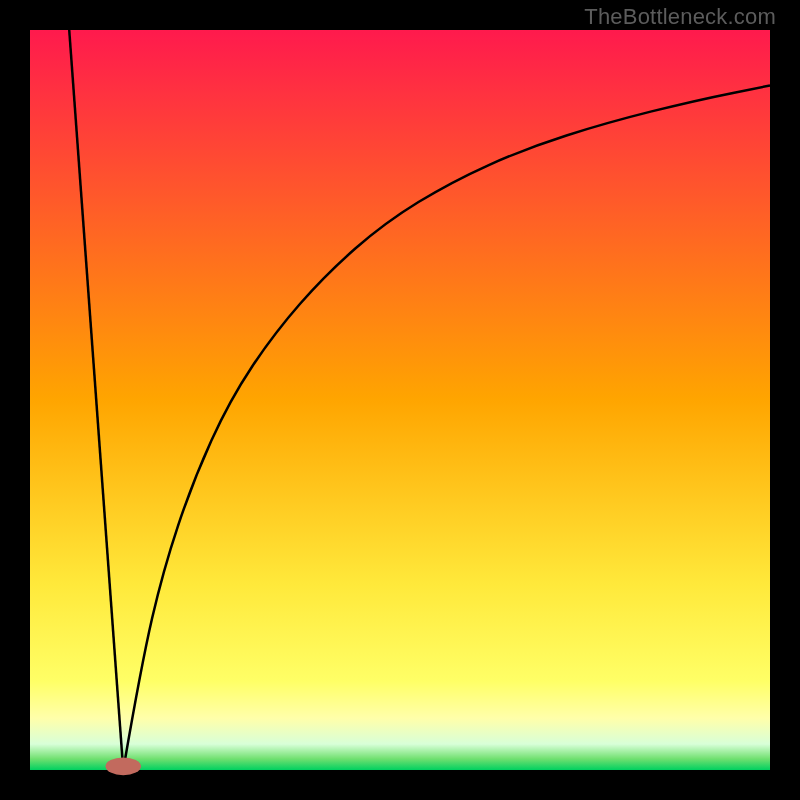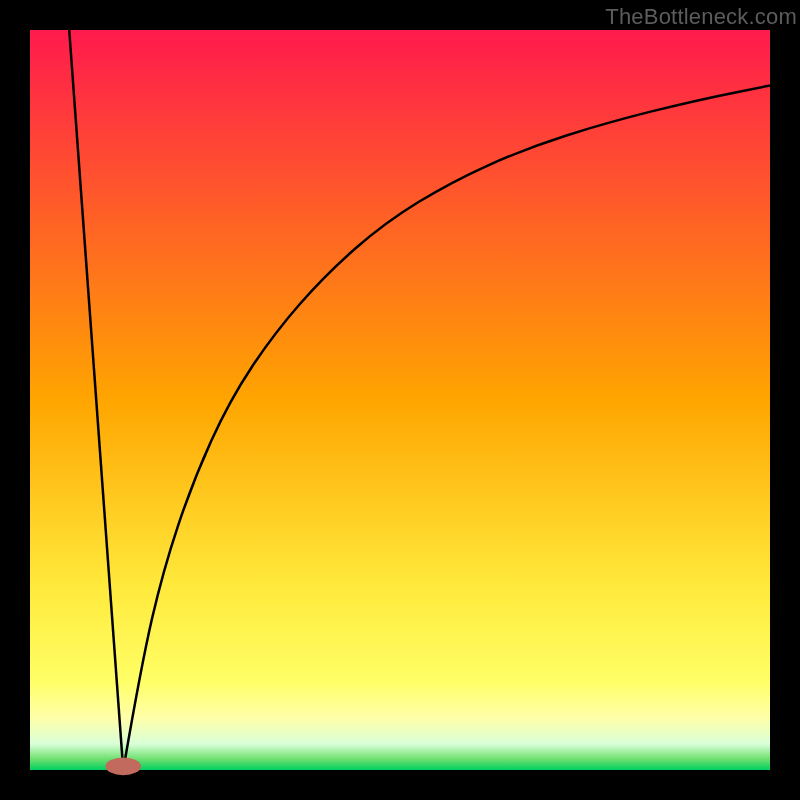--- a/index.html
+++ b/index.html
@@ -13,21 +13,21 @@
   }
   .frame {
     position: relative;
     width: 800px;
     height: 800px;
     background: #000;
   }
   .watermark {
     position: absolute;
     top: 4px;
-    right: 3px;
+    right: 24px;
     color: #5c5c5c;
     font-size: 22px;
     font-weight: 500;
     letter-spacing: 0.2px;
     user-select: none;
   }
   svg {
     display: block;
   }
 </style>

